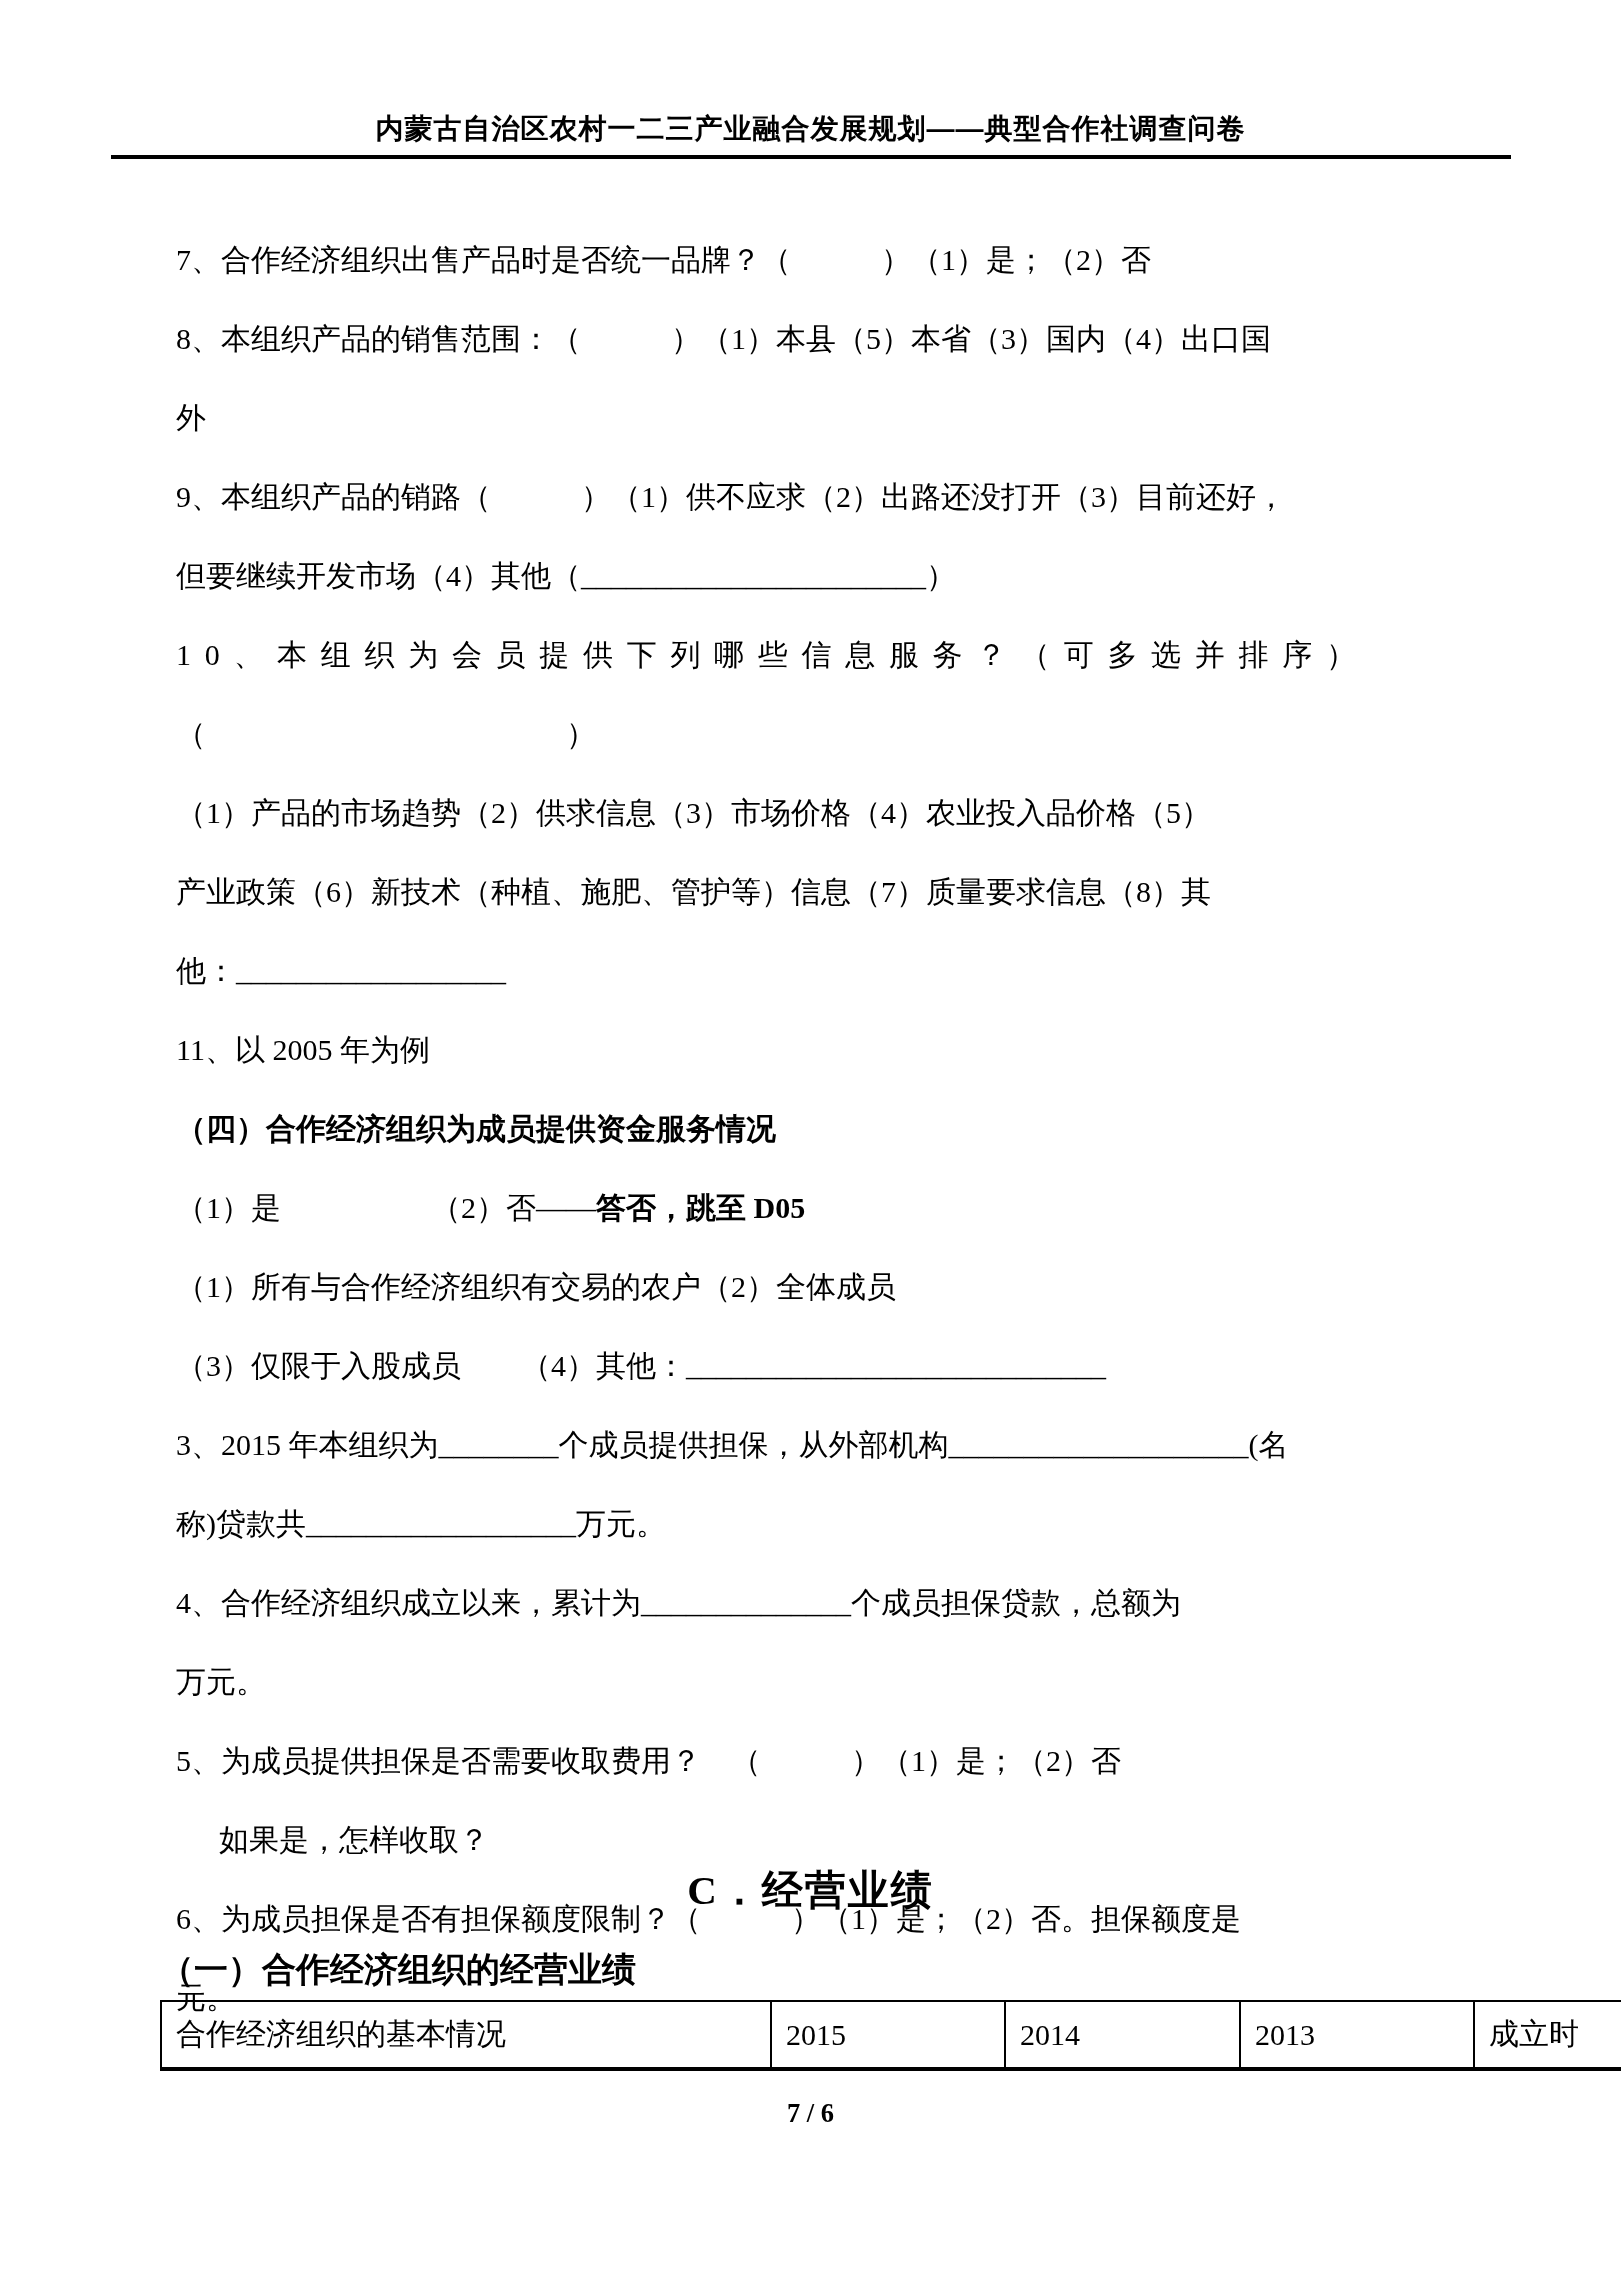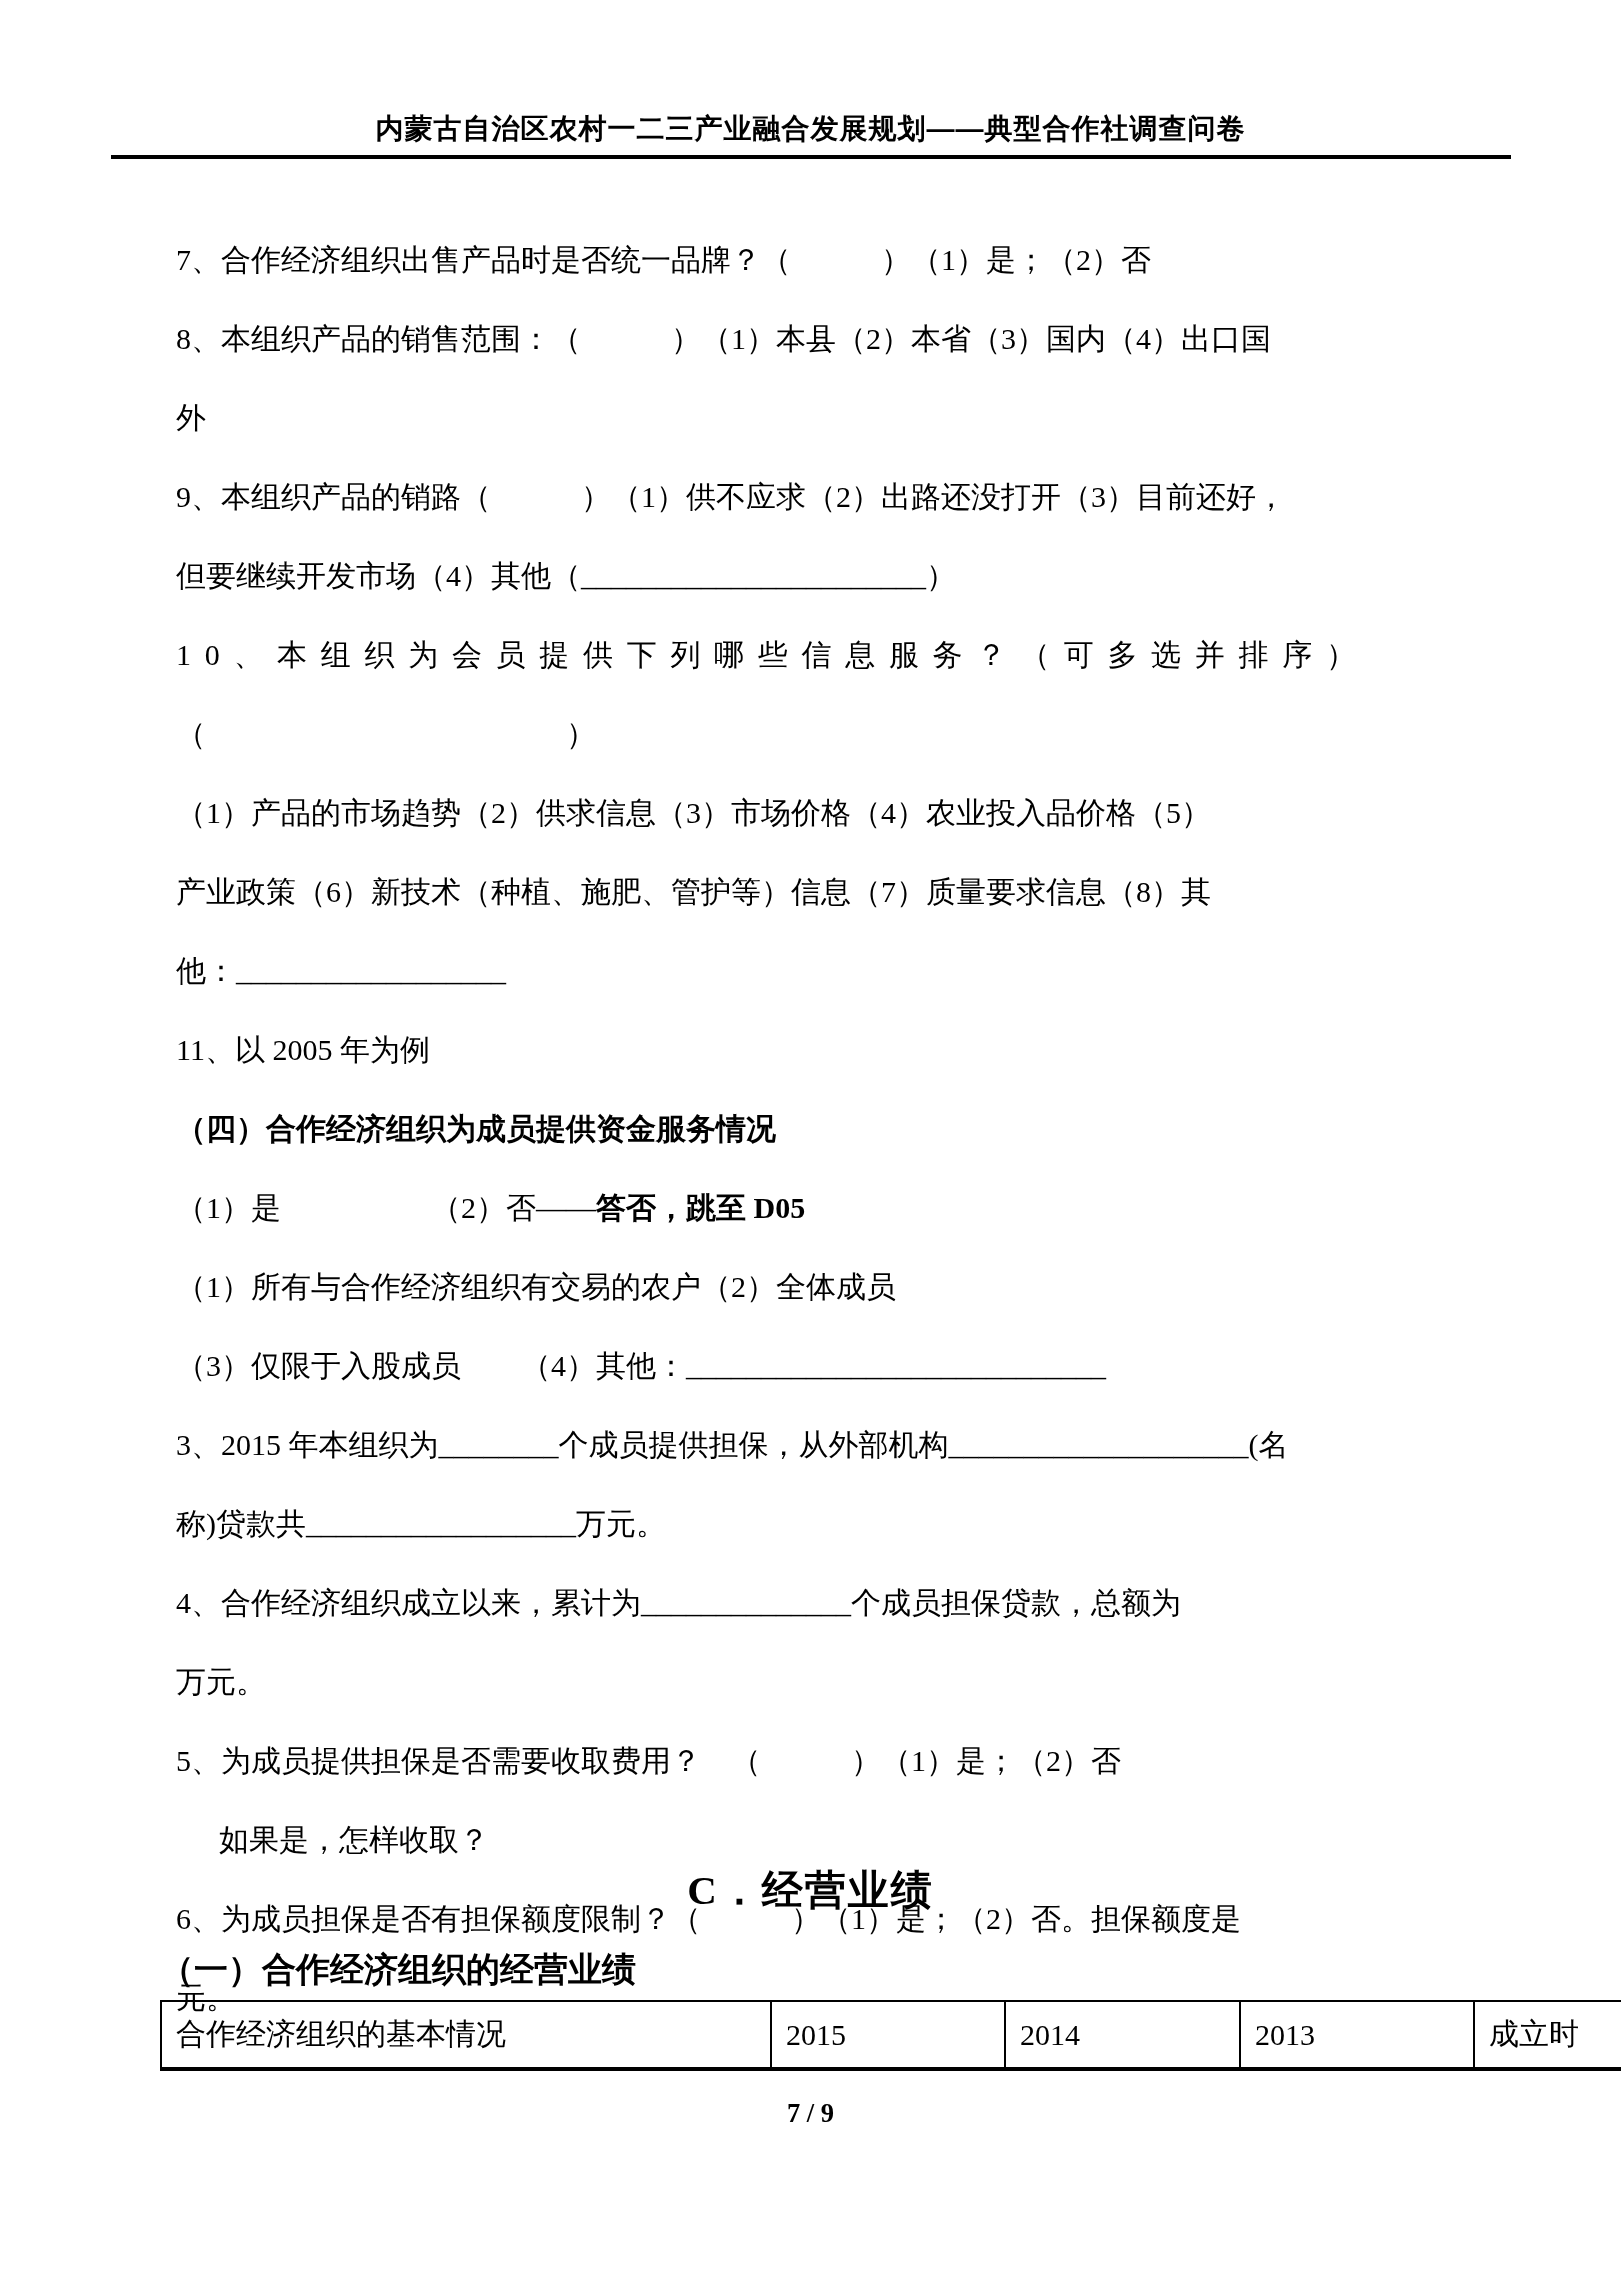--- a/index.html
+++ b/index.html
@@ -52,21 +52,21 @@
   }
 </style>
 </head>
 <body>
 
 <div class="page-header">内蒙古自治区农村一二三产业融合发展规划——典型合作社调查问卷</div>
 <div class="header-rule"></div>
 
 <div class="content">
   <p>7、合作经济组织出售产品时是否统一品牌？（　　　）（1）是；（2）否</p>
-  <p>8、本组织产品的销售范围：（　　　）（1）本县（2）本省（3）国内（4）出口国</p>
+  <p>8、本组织产品的销售范围：（　　　）（1）本县（5）本省（3）国内（4）出口国</p>
   <p>外</p>
   <p>9、本组织产品的销路（　　　）（1）供不应求（2）出路还没打开（3）目前还好，</p>
   <p>但要继续开发市场（4）其他（_______________________）</p>
   <p class="spaced">10、本组织为会员提供下列哪些信息服务？（可多选并排序）</p>
   <p>（　　　　　　　　　　　　）</p>
   <p>（1）产品的市场趋势（2）供求信息（3）市场价格（4）农业投入品价格（5）</p>
   <p>产业政策（6）新技术（种植、施肥、管护等）信息（7）质量要求信息（8）其</p>
   <p>他：__________________</p>
   <p>11、以 2005 年为例</p>
 
@@ -92,14 +92,14 @@
       <tr>
     <td class="col-label">合作经济组织的基本情况</td>
     <td class="col-y1">2015</td>
     <td class="col-y2">2014</td>
     <td class="col-y3">2013</td>
     <td class="col-y4">成立时</td>
   </tr>
 </tbody>
   </table>
 
-<div class="page-footer">7 / 9</div>
+<div class="page-footer">7 / 6</div>
 
 
 </body></html>

